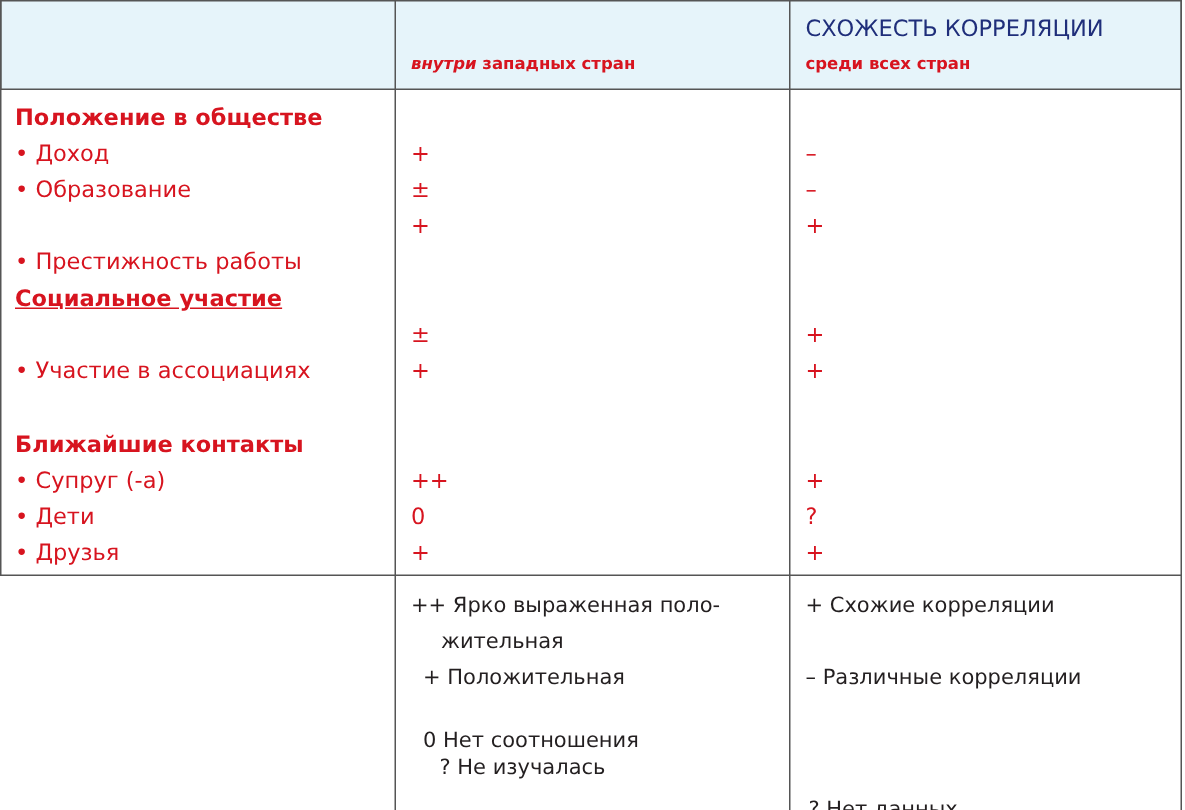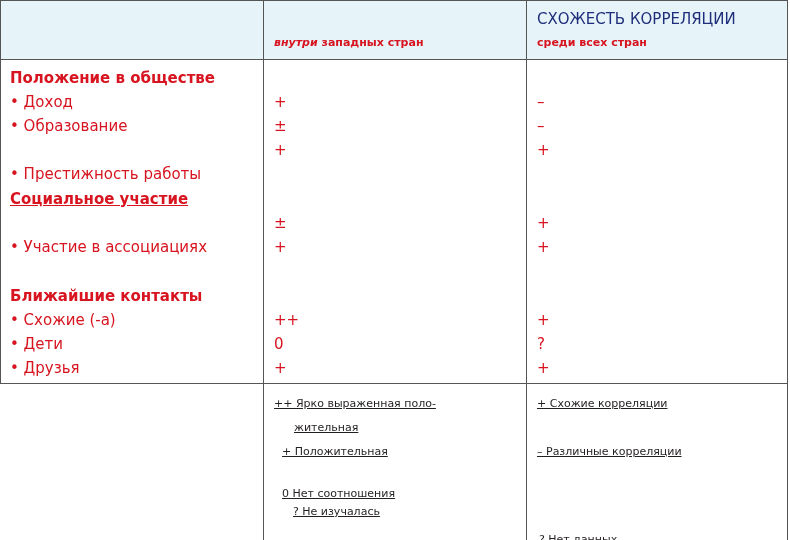--- a/index.html
+++ b/index.html
@@ -13,21 +13,21 @@
     .hline { position: absolute; height: 1px; background: #555; }
 
     .h-title { position: absolute; font-size: 15px; color: #1f2e7a; letter-spacing: 0px; }
     .h-sub { position: absolute; font-size: 11px; color: #d7141f; font-weight: bold; }
     .h-sub em { font-style: italic; }
 
     .cell-text { position: absolute; font-size: 15px; line-height: 24px; white-space: nowrap; }
     .red { color: #d7141f; }
     .bold { font-weight: bold; }
     .sym { position: absolute; font-size: 15px; color: #d7141f; line-height: 24px; }
-    .legend-line { position: absolute; font-size: 11px; color: #231f20; line-height: 24px; white-space: nowrap; text-decoration: underline; }
+    .legend-line { position: absolute; font-size: 14px; color: #231f20; line-height: 24px; white-space: nowrap; }
   </style>
 </head>
 <body>
 
 <div class="wrap">
 
   <div class="header"></div>
 
   <div class="vline" style="left:0; top:0; height:384px;"></div>
   <div class="vline" style="left:263px; top:0; height:540px;"></div>
@@ -55,21 +55,21 @@
 
   <div class="cell-text red bold" style="left:10px; top:187px;text-decoration:underline;">Социальное участие</div>
   <div class="sym" style="left:274px; top:211px;">±</div>
   <div class="sym" style="left:537px; top:211px;">+</div>
 
   <div class="cell-text red" style="left:10px; top:235px;">• Участие в ассоциациях</div>
   <div class="sym" style="left:274px; top:235px;">+</div>
   <div class="sym" style="left:537px; top:235px;">+</div>
 
   <div class="cell-text red bold" style="left:10px; top:284px;">Ближайшие контакты</div>
-  <div class="cell-text red" style="left:10px; top:308px;">• Схожие (-а)</div>
+  <div class="cell-text red" style="left:10px; top:308px;">• Супруг (-а)</div>
   <div class="sym" style="left:274px; top:308px;">++</div>
   <div class="sym" style="left:537px; top:308px;">+</div>
 
   <div class="cell-text red" style="left:10px; top:332px;">• Дети</div>
   <div class="sym" style="left:274px; top:332px;">0</div>
   <div class="sym" style="left:537px; top:332px;">?</div>
 
   <div class="cell-text red" style="left:10px; top:356px;">• Друзья</div>
   <div class="sym" style="left:274px; top:356px;">+</div>
   <div class="sym" style="left:537px; top:356px;">+</div>

